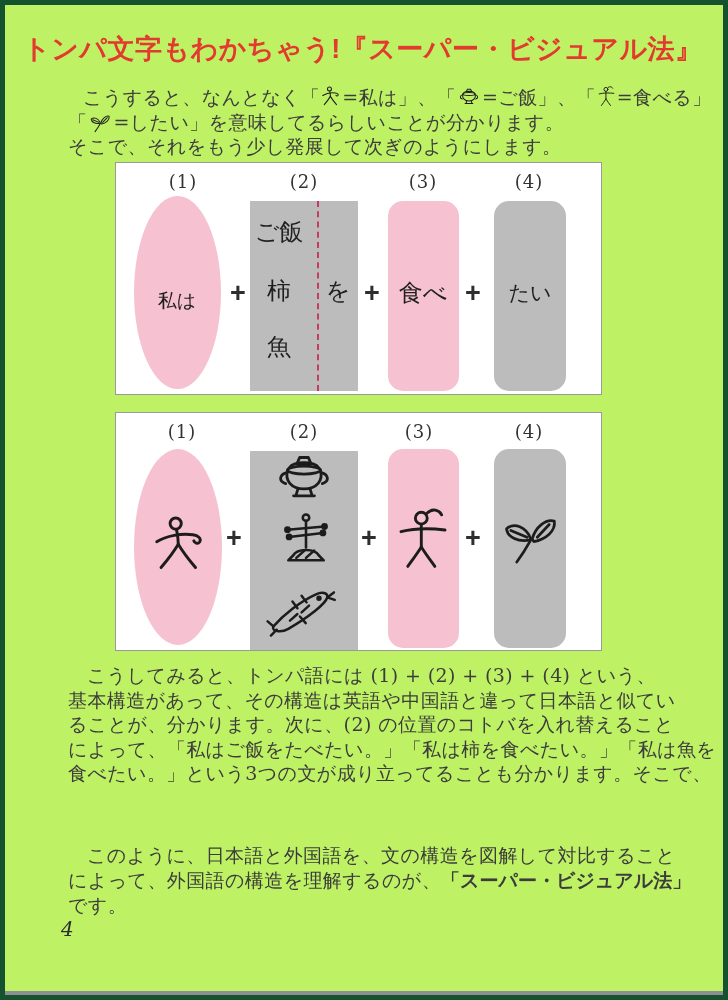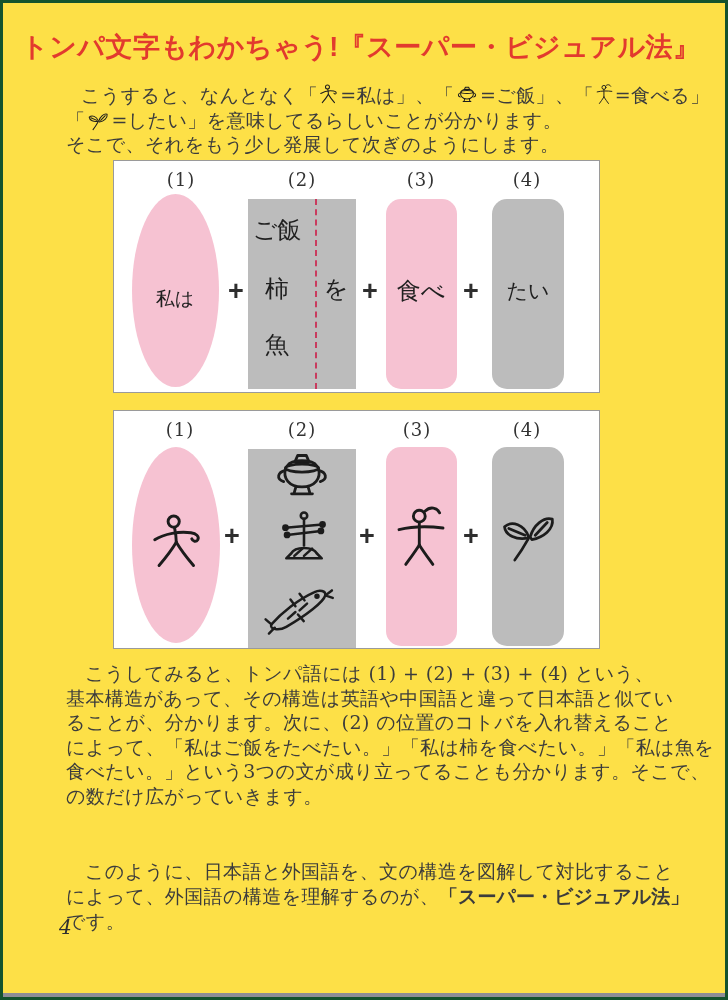--- a/index.html
+++ b/index.html
@@ -1,18 +1,18 @@
 <!DOCTYPE html>
 <html><head>
 <meta charset="utf-8">
 <style>
   html,body { margin:0; padding:0; background:#ffffff; }
   .page {
-    position:relative; width:728px; height:1000px; background:#fde047;
-    border:3px solid #14532d; box-sizing:border-box; overflow:hidden;
+    position:relative; width:728px; height:1000px; background:#bef264;
+    border:5px solid #14532d; box-sizing:border-box; overflow:hidden;
     font-family:"DejaVu Serif","Liberation Serif",serif; color:#3a3a3a;
   }
   .abs { position:absolute; }
   .title {
     left:18px; top:26px; width:700px;
     font-family:"Liberation Sans","DejaVu Sans",sans-serif;
     font-weight:700; font-size:27px; letter-spacing:0.5px;
     color:#e23a2e; white-space:nowrap;
   }
   .body-text { font-size:19px; line-height:24.6px; letter-spacing:0.4px; color:#3c3c3c; }
@@ -229,24 +229,23 @@
         </svg>
     </div>
   </div>
 
   <div class="abs body-text" style="left:63px; top:658px; width:630px;">
     <div class="line indent1">こうしてみると、トンパ語には (1) + (2) + (3) + (4) という、</div>
     <div class="line">基本構造があって、その構造は英語や中国語と違って日本語と似てい</div>
     <div class="line">ることが、分かります。次に、(2) の位置のコトバを入れ替えること</div>
     <div class="line">によって、「私はご飯をたべたい。」「私は柿を食べたい。」「私は魚を</div>
     <div class="line">食べたい。」という3つの文が成り立ってることも分かります。そこで、</div>
-    <div class="line">の数だけ広がっていきます。</div>
-  </div>
-
-  <div class="abs body-text" style="left:63px; top:838px; width:630px;margin-top:18px;">
+  </div>
+
+  <div class="abs body-text" style="left:63px; top:838px; width:630px;">
     <div class="line indent1">このように、日本語と外国語を、文の構造を図解して対比すること</div>
     <div class="line">
       <span>によって、外国語の構造を理解するのが、</span><span class="bold-gothic">「スーパー・ビジュアル法」</span>
     </div>
     <div class="line">です。</div>
   </div>
 
   <div class="abs page-number">4</div>
 
   <div class="bottom-edge"></div>

